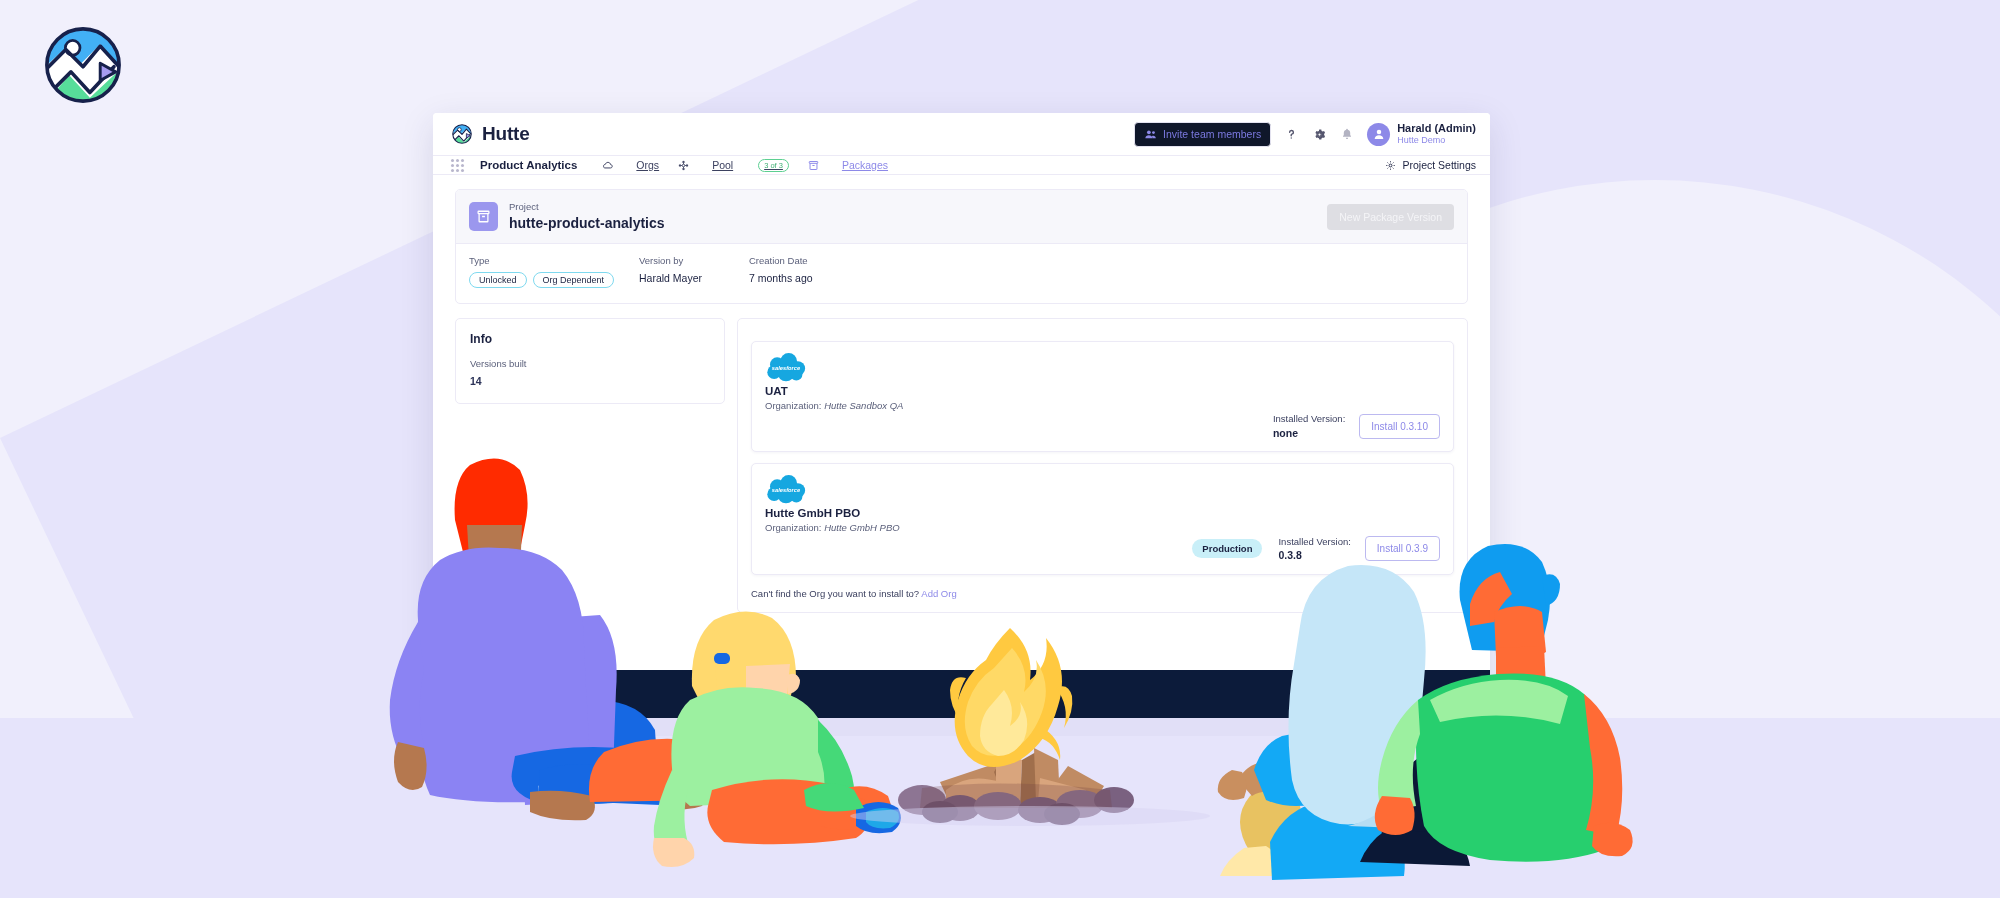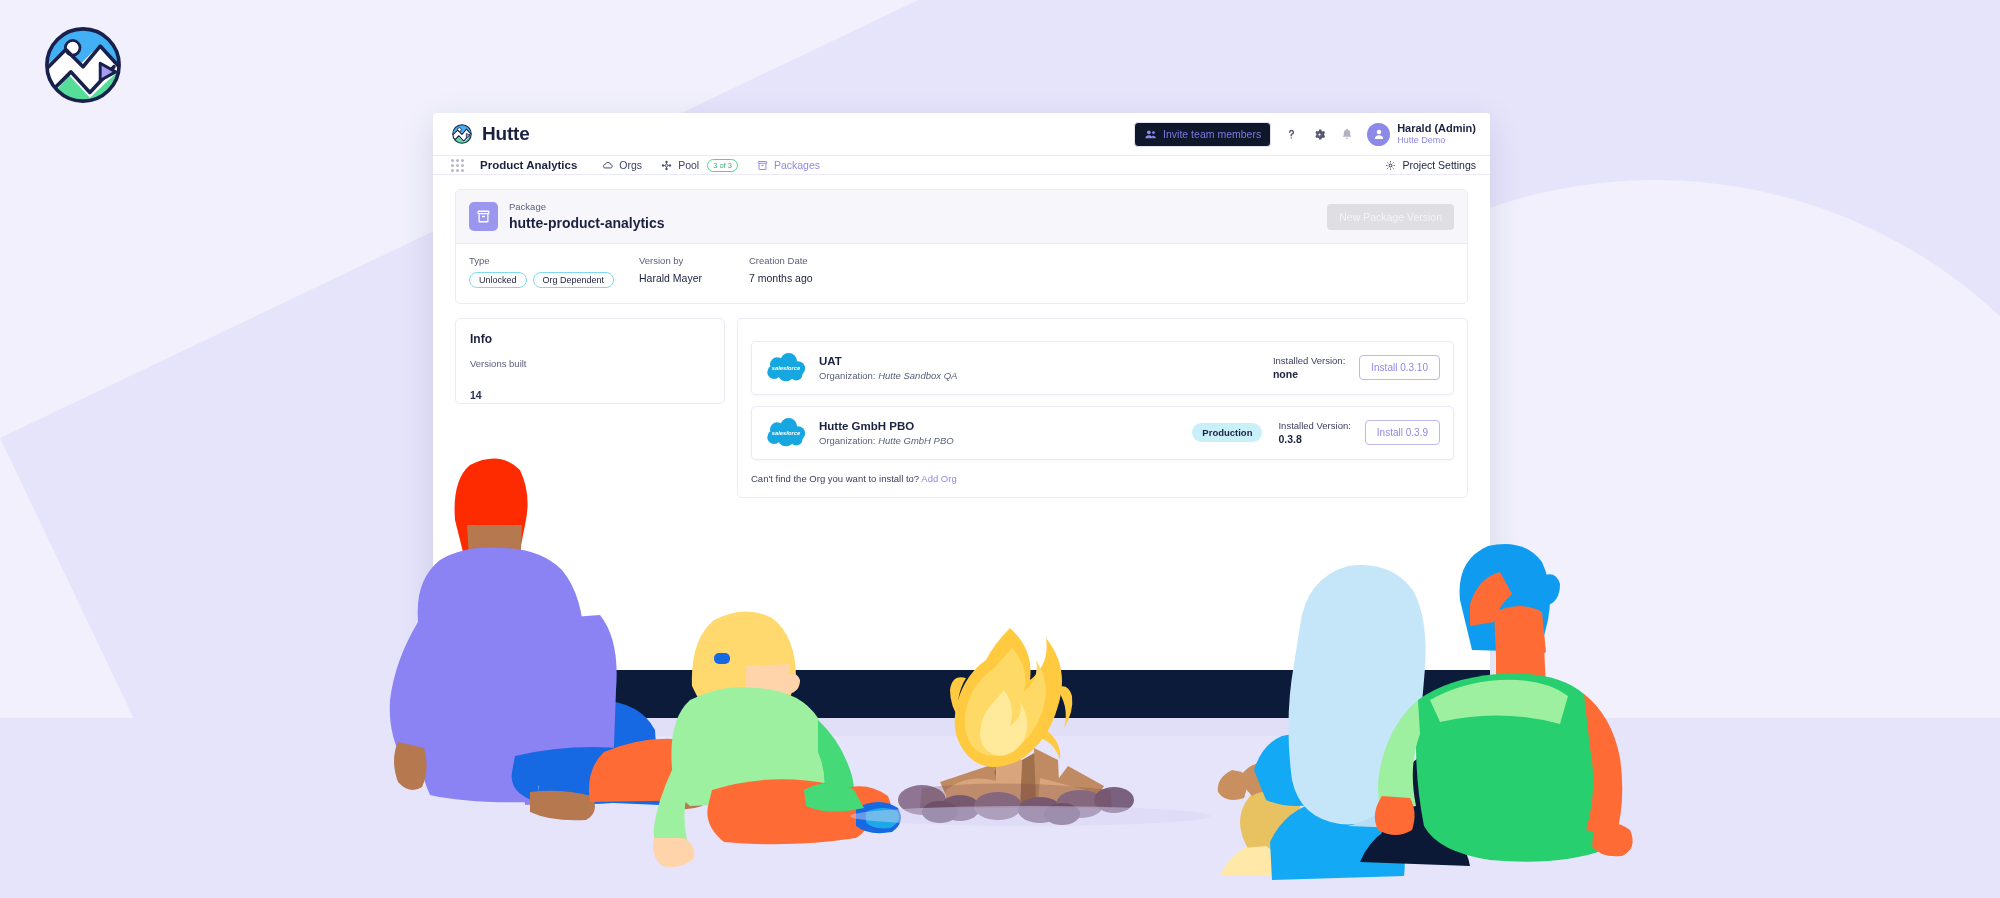--- a/index.html
+++ b/index.html
@@ -86,22 +86,22 @@
     height: 20px; display: flex; align-items: center;
     padding: 0 14px 0 18px;
     border-top: 1px solid #eceaf6;
     border-bottom: 1px solid #eceaf6;
     background: #fff;
   }
   .grid-dots { display: grid; grid-template-columns: repeat(3, 3px); gap: 2px; margin-right: 16px; cursor: pointer; }
   .grid-dots i { width: 3px; height: 3px; background: #b9b7cd; border-radius: 50%; display: block; }
   .nav-project { font-size: 11.5px; font-weight: 700; color: #1b2140; margin-right: 24px; cursor: pointer; }
   .nav-item {
-    display: flex; align-items: center; gap: 5px;
-    font-size: 10.5px; color: #3c4160; margin-right: 18px; cursor: pointer;
+    display: flex; align-items: center; gap: 22px;
+    font-size: 10.5px; color: #3c4160; margin-right: 18px; cursor: pointer; text-decoration: underline;
   }
   .nav-item.active-link { color: #8d89e8; }
   .pill-count {
     border: 1px solid #5dcf92; color: #3fae74;
     border-radius: 9px; padding: 0px 5px; font-size: 7.5px;
     margin-left: 3px; line-height: 11px;
   }
   .nav-right { margin-left: auto; display: flex; align-items: center; gap: 5px;
     font-size: 10.5px; color: #1b2140; cursor: pointer; }
 
@@ -139,21 +139,21 @@
     border: 1px solid #7fd9ef; color: #1b2140; background: #fff;
     border-radius: 10px; padding: 2px 9px; font-size: 9px; white-space: nowrap;
   }
 
   .cols { display: flex; gap: 12px; margin-top: 14px; }
   .info-card {
     width: 270px; flex: none; border: 1px solid #eceaf6; border-radius: 5px;
     background: #fff; padding: 13px 14px; height: 86px;
   }
   .info-title { font-size: 12px; font-weight: 700; color: #1b2140; margin-bottom: 12px; }
-  .info-key { font-size: 9.5px; color: #5a5f7a; margin-bottom: 20px; }
+  .info-key { font-size: 9.5px; color: #5a5f7a; margin-bottom: 6px; }
   .info-val { font-size: 10.5px; font-weight: 600; color: #2c3358; }
 
   .ver-card {
     flex: 1; border: 1px solid #eceaf6; border-radius: 5px; background: #fff;
     padding: 11px 13px 13px 13px;
   }
   .ver-head { display: flex; align-items: center; gap: 10px; }
   .cube-icon {
     width: 22px; height: 22px; border-radius: 5px; background: #13a9f5;
     display: flex; align-items: center; justify-content: center; flex: none;
@@ -163,22 +163,23 @@
   .ver-text span { color: #5a5f7a; }
   .promote-btn {
     border: 1px solid #eceaf6; border-radius: 4px; background: #fff;
     color: #cfcfd8; font-size: 10px; padding: 5px 11px; cursor: pointer;
   }
   .ver-created { margin-left: auto; font-size: 9.5px; color: #5a5f7a; }
 
   .org-row {
     margin-top: 11px; border: 1px solid #eceaf6; border-radius: 5px;
     background: #fff; padding: 11px 13px;
-    display: flex; align-items: center;
+    display: flex; 
     box-shadow: 0 1px 3px rgba(40,40,90,0.05);
+    flex-direction: column;
   }
   .sf-logo { width: 42px; height: 30px; flex: none; margin-right: 12px; }
   .org-name { font-size: 11.5px; font-weight: 700; color: #1b2140; line-height: 1.4; }
   .org-sub { font-size: 9.5px; color: #5a5f7a; line-height: 1.4; }
   .org-sub i { color: #5a5f7a; }
   .prod-badge {
     background: #c9eff8; color: #1b2140; border-radius: 11px;
     padding: 4px 10px; font-size: 9.5px; font-weight: 700; margin-right: 16px;
   }
   .iv-block { text-align: left; margin-right: 14px; }
@@ -360,21 +361,21 @@
     <div class="pkg-card">
       <div class="pkg-card-top">
         <div class="pkg-icon">
           <svg width="17" height="17" viewBox="0 0 24 24" fill="none" stroke="#ffffff" stroke-width="1.8" stroke-linejoin="round">
             <rect x="4.4" y="4.6" width="15.2" height="3.4" rx="0.8"></rect>
             <path d="M5.8 8v10.6c0 .5.4.8.8.8h10.8c.5 0 .8-.3.8-.8V8"></path>
             <path d="M10 12h4"></path>
           </svg>
         </div>
         <div style="margin-left:11px;">
-          <div class="pkg-label">Package</div>
+          <div class="pkg-label">Project</div>
           <div class="pkg-title">hutte-product-analytics</div>
         </div>
         <button class="newver-btn">New Package Version</button>
       </div>
 
       <div class="pkg-card-meta">
         <div class="meta-col c1">
           <div class="meta-label">Type</div>
           <div class="tag-row">
             <span class="tag">Unlocked</span>

